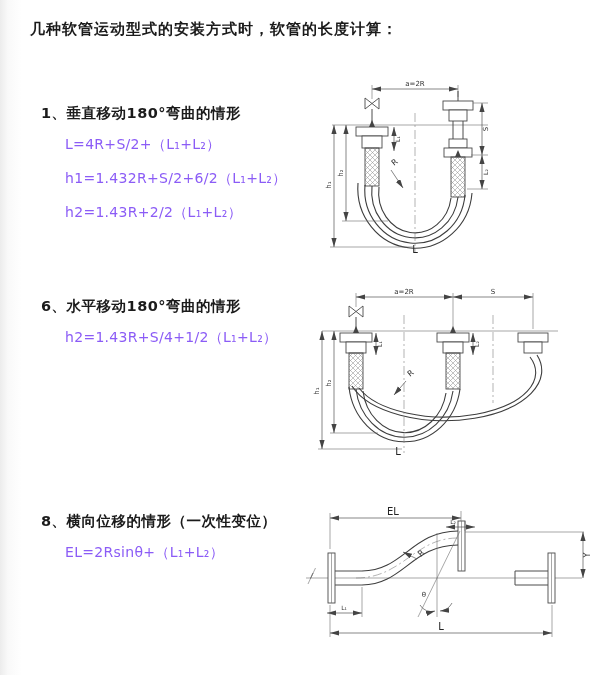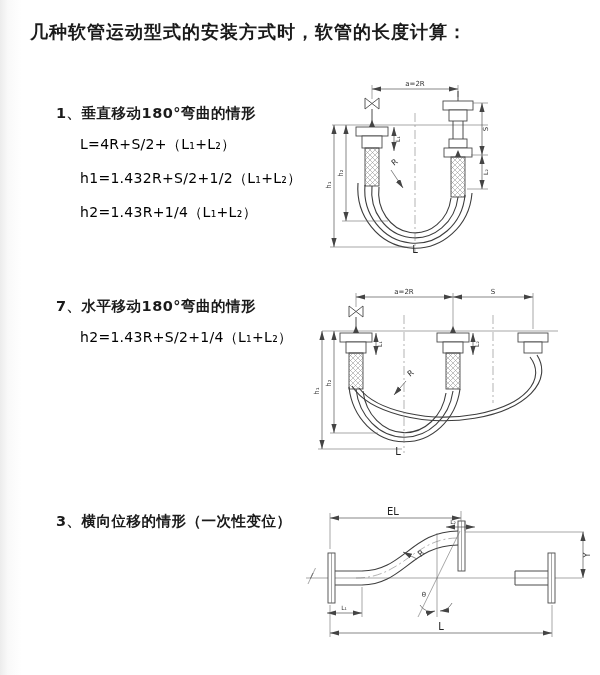--- a/index.html
+++ b/index.html
@@ -4,27 +4,27 @@
 <style>
   html,body{margin:0;padding:0;}
   body{
     width:600px;height:675px;position:relative;overflow:hidden;
     background:linear-gradient(90deg,#ececec 0px,#f9f9f9 8px,#ffffff 22px);
     font-family:"DejaVu Sans","Liberation Sans",sans-serif;
     color:#1b1b1b;
   }
   .page-title{
     position:absolute;left:30px;top:20px;
-    font-size:18px;font-weight:bold;letter-spacing:1px;white-space:nowrap;
+    font-size:15px;font-weight:bold;letter-spacing:1px;white-space:nowrap;
   }
-  .sec{position:absolute;left:56px;width:290px;}
+  .sec{position:absolute;left:41px;width:290px;}
   .sec-heading{font-size:14.5px;font-weight:bold;letter-spacing:.5px;height:24px;white-space:nowrap;}
   .formula{
     height:34px;padding-left:24px;font-size:14px;letter-spacing:.3px;
-    display:flex;align-items:center;white-space:nowrap;color:#000000;
+    display:flex;align-items:center;white-space:nowrap;color:#8b5cf6;
   }
   .diag{position:absolute;}
   .ln{stroke:#4d4d4d;stroke-width:1;fill:none;}
   .thin{stroke:#6d6d6d;stroke-width:.6;fill:none;}
   .dim{stroke:#555;stroke-width:.7;fill:none;}
   .cl{stroke:#808080;stroke-width:.6;fill:none;stroke-dasharray:9 3 2 3;}
   .hose{stroke:#3e3e3e;stroke-width:1.1;fill:none;}
   .part{stroke:#4a4a4a;stroke-width:.9;fill:#ffffff;}
   .solid{fill:#444;stroke:none;}
   text.dl{font-size:7px;fill:#333;font-family:"DejaVu Sans",sans-serif;}
@@ -33,22 +33,22 @@
   text.big{font-size:10px;fill:#222;font-family:"DejaVu Sans",sans-serif;}
 </style>
 </head>
 <body>
 
 <div class="page-title">几种软管运动型式的安装方式时，软管的长度计算：</div>
 
 <div class="sec" style="top:104px">
   <div class="sec-heading">1、垂直移动180°弯曲的情形</div>
   <div class="formula">L=4R+S/2+（L₁+L₂）</div>
-  <div class="formula">h1=1.432R+S/2+1/2（L₁+L₂）</div>
-  <div class="formula">h2=1.43R+1/4（L₁+L₂）</div>
+  <div class="formula">h1=1.432R+S/2+6/2（L₁+L₂）</div>
+  <div class="formula">h2=1.43R+2/2（L₁+L₂）</div>
 </div>
 
 <svg class="diag" style="left:310px;top:75px" width="280" height="180" viewBox="0 0 280 180">
   <defs>
     <marker id="ar1" markerUnits="userSpaceOnUse" markerWidth="10" markerHeight="7" refX="9" refY="2.6" orient="auto-start-reverse">
       <path d="M0,0 L9,2.6 L0,5.2 Z" fill="#444"></path>
     </marker>
     <pattern id="ht1" width="5" height="5" patternUnits="userSpaceOnUse">
       <path d="M0,5 L5,0 M0,0 L5,5" stroke="#8a8a8a" stroke-width="0.5"></path>
     </pattern>
@@ -123,22 +123,22 @@
     <line class="dim" x1="172" y1="80" x2="172" y2="114" marker-start="url(#ar1)" marker-end="url(#ar1)"></line>
     <text class="dl6" x="178" y="97" text-anchor="middle" transform="rotate(-90 178 97)">L₂</text>
   </g>
   <g>
     <line class="dim" x1="84" y1="52" x2="84" y2="76" marker-start="url(#ar1)" marker-end="url(#ar1)"></line>
     <text class="dl6" x="90" y="64" text-anchor="middle" transform="rotate(-90 90 64)">L₁</text>
   </g>
 </svg>
 
 <div class="sec" style="top:297px">
-  <div class="sec-heading">7、水平移动180°弯曲的情形</div>
-  <div class="formula">h2=1.43R+S/2+1/4（L₁+L₂）</div>
+  <div class="sec-heading">6、水平移动180°弯曲的情形</div>
+  <div class="formula">h2=1.43R+S/4+1/2（L₁+L₂）</div>
 </div>
 
 <svg class="diag" style="left:308px;top:283px" width="284" height="175" viewBox="0 0 284 175">
   <defs>
     <marker id="ar2" markerUnits="userSpaceOnUse" markerWidth="10" markerHeight="7" refX="9" refY="2.6" orient="auto-start-reverse">
       <path d="M0,0 L9,2.6 L0,5.2 Z" fill="#444"></path>
     </marker>
     <pattern id="ht2" width="5" height="5" patternUnits="userSpaceOnUse">
       <path d="M0,5 L5,0 M0,0 L5,5" stroke="#8a8a8a" stroke-width="0.5"></path>
     </pattern>
@@ -209,21 +209,22 @@
     <text class="dl6" x="74" y="61" text-anchor="middle" transform="rotate(-90 74 61)">L₁</text>
   </g>
   <g>
     <line class="dim" x1="165" y1="50" x2="165" y2="72" marker-start="url(#ar2)" marker-end="url(#ar2)"></line>
     <text class="dl6" x="171" y="61" text-anchor="middle" transform="rotate(-90 171 61)">L₂</text>
   </g>
   <text class="big" x="90" y="172" text-anchor="middle">L</text>
 </svg>
 
 <div class="sec" style="top:512px">
-  <div class="sec-heading">3、横向位移的情形（一次性变位）</div>
+  <div class="sec-heading">8、横向位移的情形（一次性变位）</div>
+  <div class="formula">EL=2Rsinθ+（L₁+L₂）</div>
 </div>
 
 <svg class="diag" style="left:300px;top:505px" width="292" height="143" viewBox="0 0 292 143">
   <defs>
     <marker id="ar3" markerUnits="userSpaceOnUse" markerWidth="10" markerHeight="7" refX="9" refY="2.6" orient="auto-start-reverse">
       <path d="M0,0 L9,2.6 L0,5.2 Z" fill="#444"></path>
     </marker>
   </defs>
   <line class="thin" x1="6" y1="73" x2="282" y2="73"></line>
   <path class="thin" d="M8,79 L13,68 L10.5,73.5 L15.5,63"></path>

